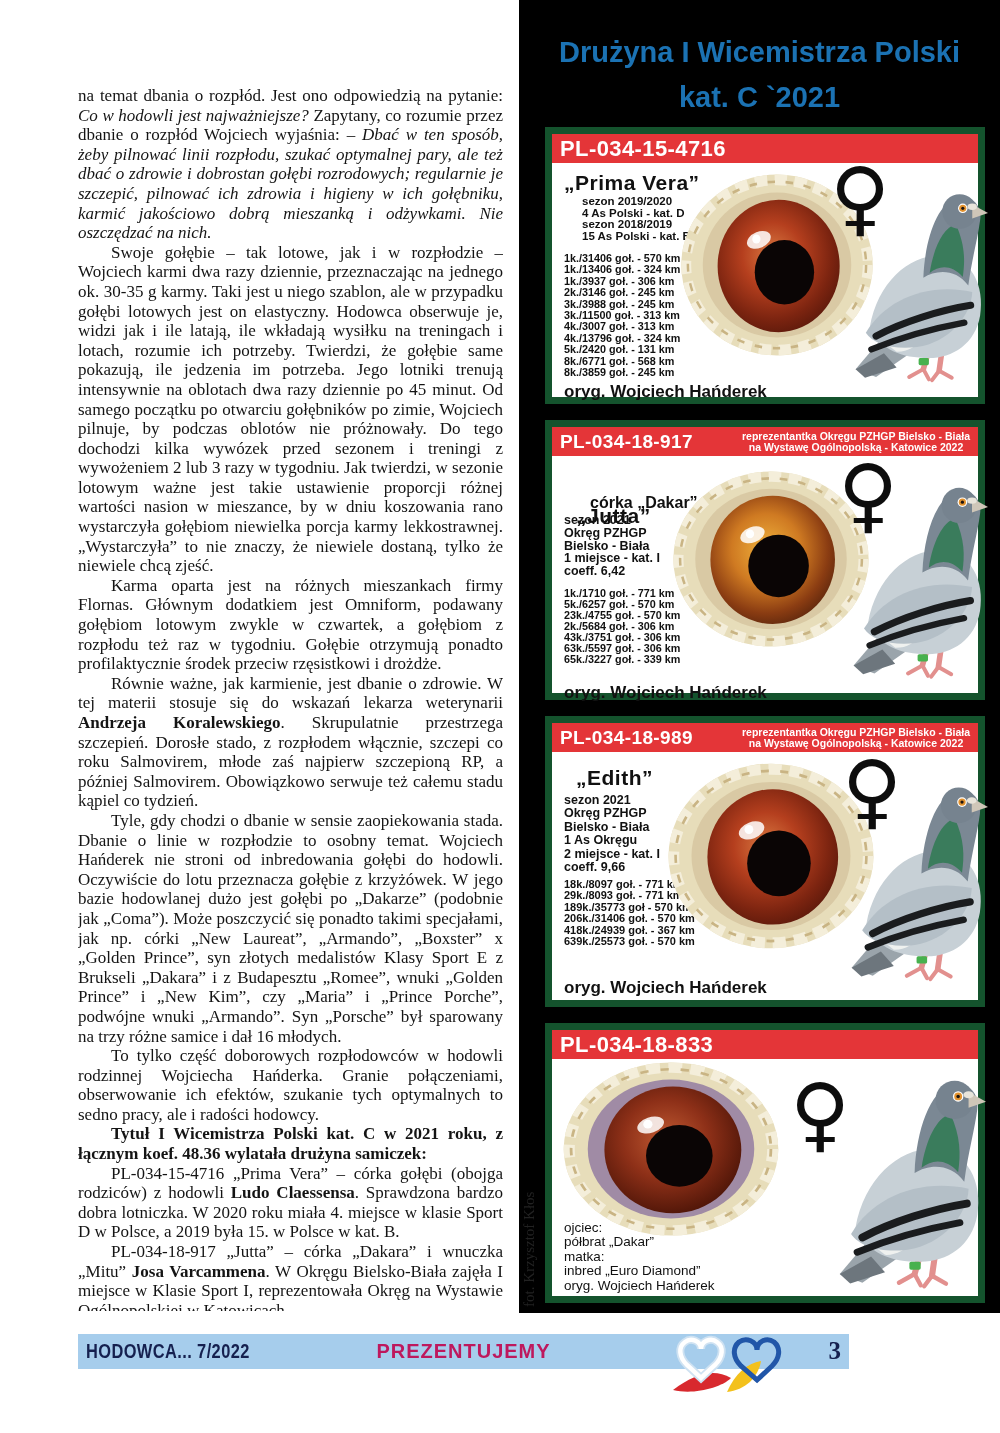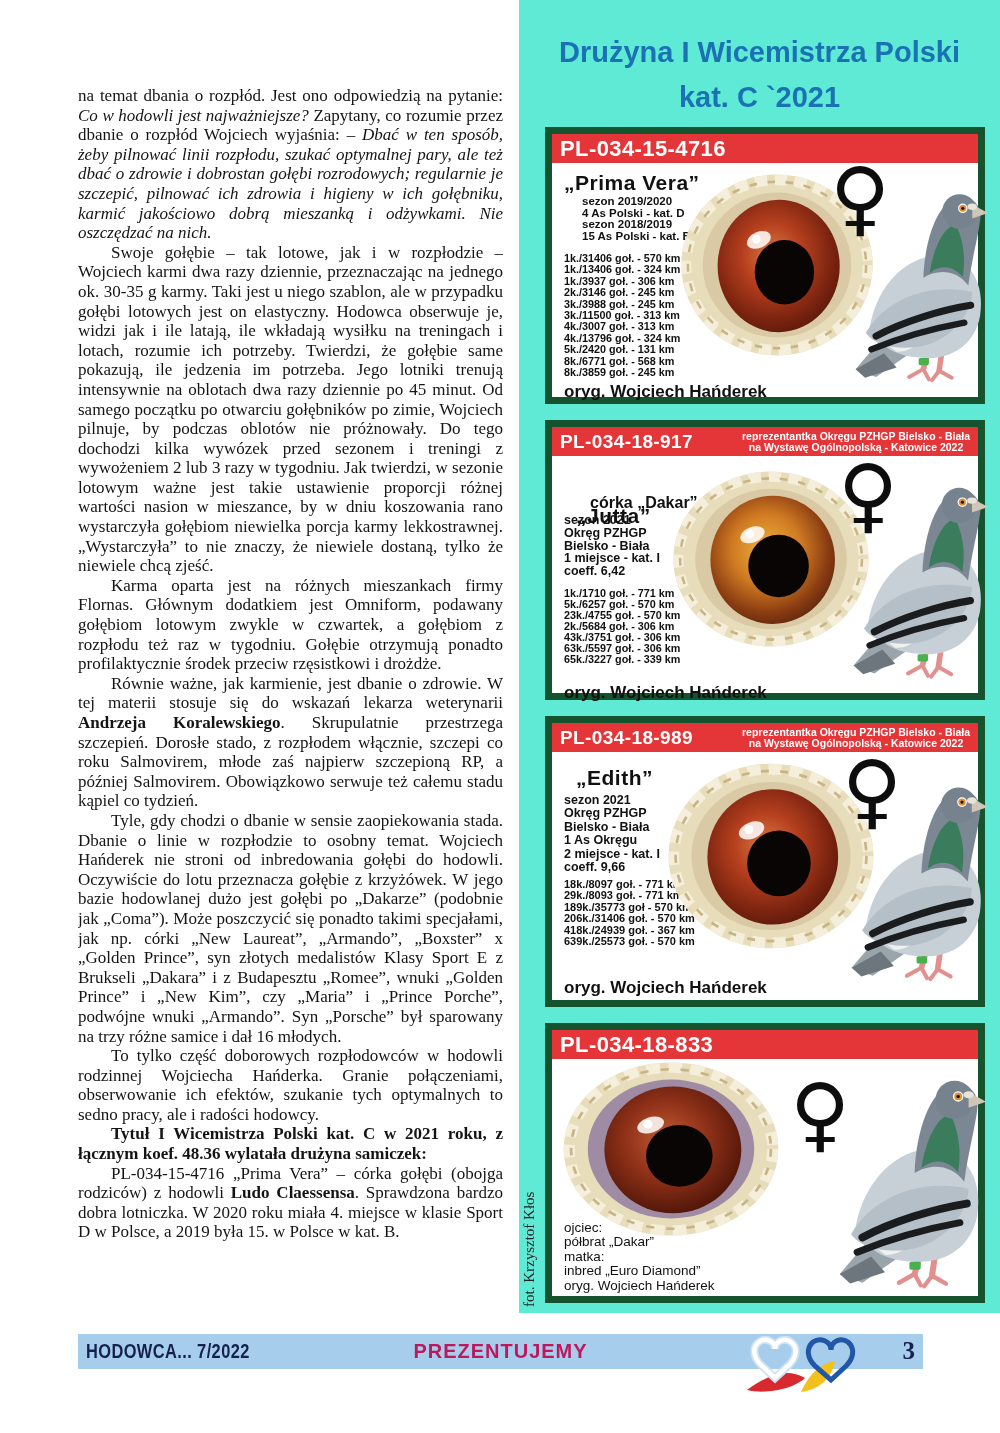--- a/index.html
+++ b/index.html
@@ -9,21 +9,21 @@
   
   .article{position:absolute;left:78px;top:86px;width:425px;height:1225px;overflow:hidden;
            font-family:"Liberation Serif",serif;font-size:17px;line-height:19.6px;
            text-align:justify;color:#141414;}
   .article p{margin:0;}
   .article p.indent{text-indent:33px;}
   .article .i{font-style:italic;}
   .article .b{font-weight:bold;}
 
   
-  .panel{position:absolute;left:519px;top:0;width:481px;height:1313px;background:#5eead4;}
+  .panel{position:absolute;left:519px;top:0;width:481px;height:1313px;background:#000000;}
   .panel-title{position:absolute;left:0;top:30px;width:100%;text-align:center;
                color:#1b72b3;font-weight:bold;font-size:29px;line-height:45px;}
 
   
   .card{position:absolute;left:26px;width:440px;background:#ffffff;
         border:7px solid #14532d;box-sizing:border-box;color:#111;}
   .card1{top:127px;height:277px;}
   .card2{top:420px;height:280px;}
   .card3{top:716px;height:291px;}
   .card4{top:1023px;height:280px;}
@@ -75,21 +75,21 @@
   .card2 .pigeon{left:300px;top:0;width:136px;height:246px;}
   .card3 .pigeon{left:298px;top:2px;width:138px;height:252px;}
   .card4 .pigeon{left:286px;top:-6px;width:148px;height:254px;}
   .pigeon svg{width:100%;height:100%;}
 
   .photo-credit{position:absolute;left:521px;top:1307px;transform:rotate(-90deg);
                 transform-origin:0 0;font-family:"Liberation Serif",serif;
                 font-size:15px;color:#222;white-space:nowrap;}
 
   
-  .footer-bar{position:absolute;left:78px;top:1334px;width:845px;height:35px;background:#a6cdec;}
+  .footer-bar{position:absolute;left:78px;top:1334px;width:771px;height:35px;background:#a6cdec;}
   .journal{position:absolute;left:8px;top:6px;font-weight:bold;font-size:20px;color:#15204f;
            transform:scaleX(.82);transform-origin:0 50%;letter-spacing:.5px;white-space:nowrap;}
   .section-label{position:absolute;left:0;right:0;top:6px;text-align:center;color:#be185d;
                  font-weight:bold;font-size:20px;letter-spacing:1px;}
   .hearts{position:absolute;right:58px;top:0;width:120px;height:62px;overflow:visible;}
   .page-number{position:absolute;right:8px;top:3px;font-family:"Liberation Serif",serif;
                font-weight:bold;font-size:25px;color:#15204f;}
 
   .defs-holder{position:absolute;width:0;height:0;overflow:hidden;}
 </style>
@@ -123,20 +123,21 @@
   <main class="article">
     <div>
         <p><span>na temat dbania o rozpłód. Jest ono odpowiedzią na pytanie: </span><span class="i">Co w hodowli jest najważniejsze?</span><span> Zapytany, co rozumie przez dbanie o rozpłód Wojciech wyjaśnia: – </span><span class="i">Dbać w ten sposób, żeby pilnować linii rozpłodu, szukać optymalnej pary, ale też dbać o zdrowie i dobrostan gołębi rozrodowych; regularnie je szczepić, pilnować ich zdrowia i higieny w ich gołębniku, karmić jakościowo dobrą mieszanką i odżywkami. Nie oszczędzać na nich.</span></p>
         <p class="indent"><span>Swoje gołębie – tak lotowe, jak i w rozpłodzie – Wojciech karmi dwa razy dziennie, przeznaczając na jednego ok. 30-35 g karmy. Taki jest u niego szablon, ale w przypadku gołębi lotowych jest on elastyczny. Hodowca obserwuje je, widzi jak i ile latają, ile wkładają wysiłku na treningach i lotach, rozumie ich potrzeby. Twierdzi, że gołębie same pokazują, ile jedzenia im potrzeba. Jego lotniki trenują intensywnie na oblotach dwa razy dziennie po 45 minut. Od samego początku po otwarciu gołębników po zimie, Wojciech  pilnuje, by podczas oblotów nie próżnowały. Do tego dochodzi kilka wywózek przed sezonem i treningi z wywożeniem 2 lub 3 razy w tygodniu. Jak twierdzi, w sezonie lotowym ważne jest takie ustawienie proporcji różnej wartości nasion w mieszance, by w dniu koszowania rano wystarczyła gołębiom niewielka porcja karmy lekkostrawnej. „Wystarczyła” to nie znaczy, że niewiele dostaną, tylko że niewiele chcą zjeść.</span></p>
         <p class="indent"><span>Karma oparta jest na różnych mieszankach firmy Flornas. Głównym dodatkiem jest Omniform, podawany gołębiom lotowym zwykle w czwartek, a gołębiom z rozpłodu też raz w tygodniu. Gołębie otrzymują ponadto profilaktycznie środek przeciw rzęsistkowi i drożdże.</span></p>
         <p class="indent"><span>Równie ważne, jak karmienie, jest dbanie o zdrowie. W tej materii stosuje się do wskazań lekarza weterynarii </span><span class="b">Andrzeja Koralewskiego</span><span>.  Skrupulatnie przestrzega szczepień.  Dorosłe stado, z rozpłodem włącznie, szczepi co roku Salmovirem, młode  zaś najpierw szczepioną RP, a później Salmovirem.  Obowiązkowo serwuje też całemu stadu kąpiel co tydzień.</span></p>
         <p class="indent"><span>Tyle, gdy chodzi o dbanie w sensie zaopiekowania stada. Dbanie o linie w rozpłodzie to osobny temat. Wojciech Hańderek nie stroni od inbredowania gołębi do hodowli. Oczywiście do lotu przeznacza gołębie z krzyżówek. W jego bazie hodowlanej dużo jest gołębi po „Dakarze” (podobnie jak „Coma”). Może poszczycić się ponadto takimi specjałami, jak np. córki „New Laureat”, „Armando”, „Boxster” x „Golden Prince”, syn złotych medalistów Klasy Sport E z Brukseli „Dakara” i z Budapesztu „Romee”, wnuki „Golden Prince” i „New Kim”, czy „Maria” i „Prince Porche”, podwójne wnuki „Armando”. Syn „Porsche” był sparowany na trzy różne samice i dał 16 młodych.</span></p>
         <p class="indent"><span>To tylko część doborowych rozpłodowców w hodowli rodzinnej Wojciecha Hańderka. Granie połączeniami, obserwowanie ich efektów,  szukanie tych optymalnych to sedno pracy, ale i radości hodowcy.</span></p>
         <p class="indent"><span class="b">Tytuł I Wicemistrza Polski kat. C w 2021 roku, z łącznym koef.  48.36 wylatała drużyna samiczek:</span></p>
         <p class="indent"><span>PL-034-15-4716 „Prima Vera” – córka gołębi (obojga rodziców) z hodowli </span><span class="b">Ludo Claessensa</span><span>. Sprawdzona bardzo dobra lotniczka. W 2020 roku miała 4. miejsce w klasie Sport D w Polsce, a 2019 była 15. w Polsce w kat. B.</span></p>
+        <p class="indent"><span>PL-034-18-917 „Jutta” – córka „Dakara” i wnuczka „Mitu” </span><span class="b">Josa Varcammena</span><span>. W Okręgu Bielsko-Biała zajęła I miejsce w Klasie Sport I, reprezentowała Okręg na Wystawie Ogólnopolskiej w Katowicach.</span></p>
       </div>
   </main>
 
   <aside class="panel">
     <div class="panel-title">
       <div>Drużyna I Wicemistrza Polski</div>
       <div>kat. C `2021</div>
     </div>
 
     <section class="card card1">

